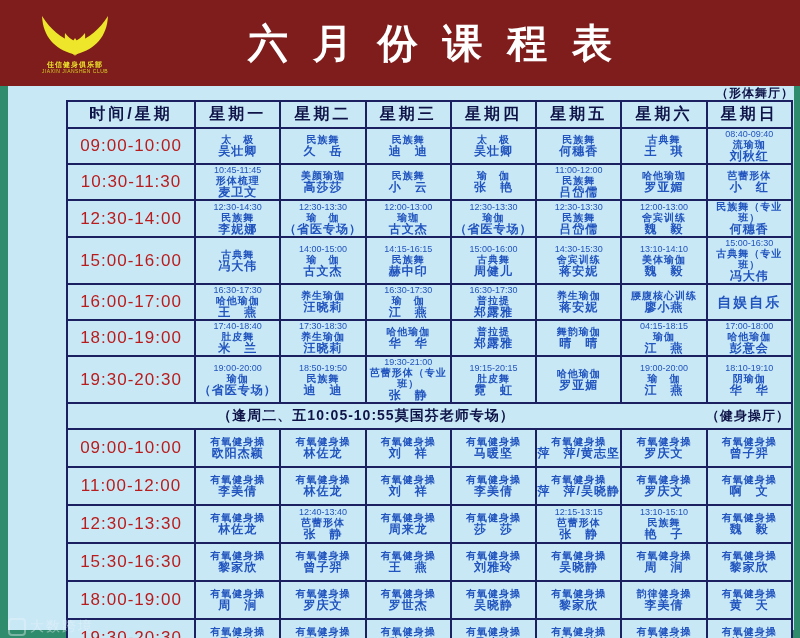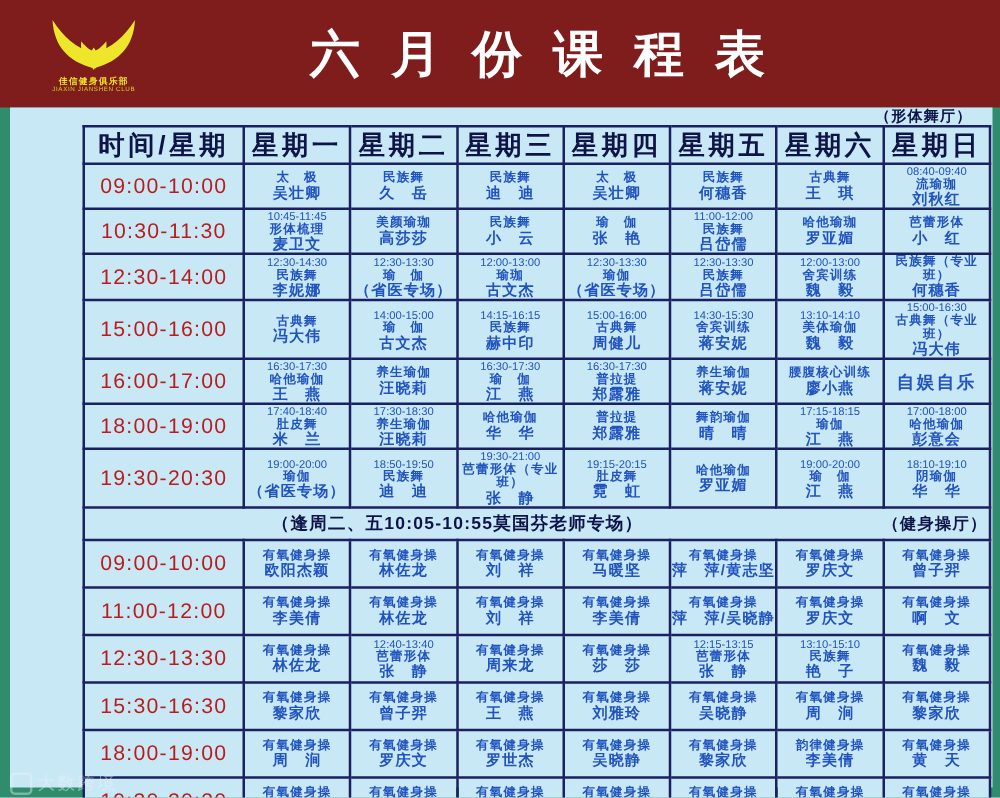--- a/index.html
+++ b/index.html
@@ -20,29 +20,29 @@
     flex:1;text-align:center;color:#FFFFFF;font-size:40px;font-weight:bold;
     letter-spacing:0.62em;text-indent:0.62em;margin-right:90px;
   }
   
   .panel{
     position:absolute;left:8px;top:86px;width:786px;height:544px;
     background:#C9E8F6;
   }
   .room-top{
     text-align:right;font-size:12px;font-weight:bold;color:#0F1448;
-    height:14px;line-height:14px;padding-right:16px;letter-spacing:1px;
+    height:14px;line-height:14px;padding-right:0;letter-spacing:1px;
   }
   .table-wrap{margin-left:58px;margin-right:1px;}
   table{border-collapse:collapse;width:100%;table-layout:fixed;}
   td,th{
     border:2px solid #1B2060;padding:0;text-align:center;vertical-align:middle;
     overflow:hidden;background:#C9E8F6;
   }
-  tr.head th{height:25px;font-size:21px;font-weight:bold;color:#0F1448;letter-spacing:3px;}
+  tr.head th{height:25px;font-size:16px;font-weight:bold;color:#0F1448;letter-spacing:3px;}
   tr.secA td,tr.secA th{height:34px;}
   tr.secB td,tr.secB th{height:36px;}
   th.t-cell{
     font-size:17px;font-weight:500;color:#b91c1c;letter-spacing:1px;
   }
   .cell-time{font-size:9px;line-height:10px;color:#2154BE;letter-spacing:0;}
   .cell-class{font-size:10px;line-height:11px;font-weight:bold;color:#2154BE;letter-spacing:1px;}
   .cell-name{font-size:12px;line-height:13px;font-weight:bold;color:#2154BE;letter-spacing:1px;}
   .cell-solo{font-size:14px;line-height:15px;font-weight:bold;color:#2154BE;letter-spacing:2px;}
   tr.note-row td{height:24px;}
@@ -290,21 +290,21 @@
             </td>
             <td>
               <div class="cell-class">普拉提</div>
               <div class="cell-name">郑露雅</div>
             </td>
             <td>
               <div class="cell-class">舞韵瑜伽</div>
               <div class="cell-name">晴　晴</div>
             </td>
             <td>
-              <div class="cell-time">17:15-18:15</div>
+              <div class="cell-time">04:15-18:15</div>
               <div class="cell-class">瑜伽</div>
               <div class="cell-name">江　燕</div>
             </td>
             <td>
               <div class="cell-time">17:00-18:00</div>
               <div class="cell-class">哈他瑜伽</div>
               <div class="cell-name">彭意会</div>
             </td>
           </tr>
           <tr class="secA">

